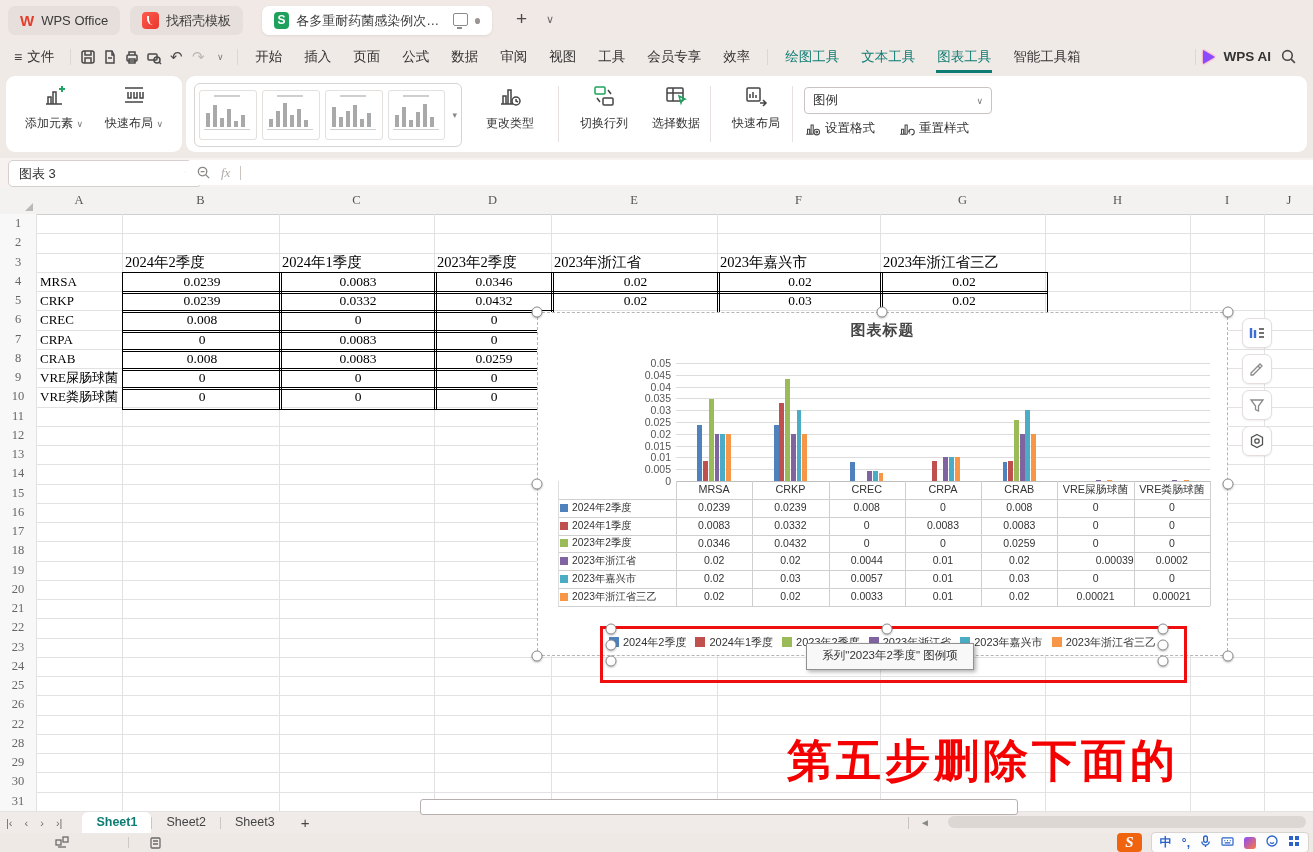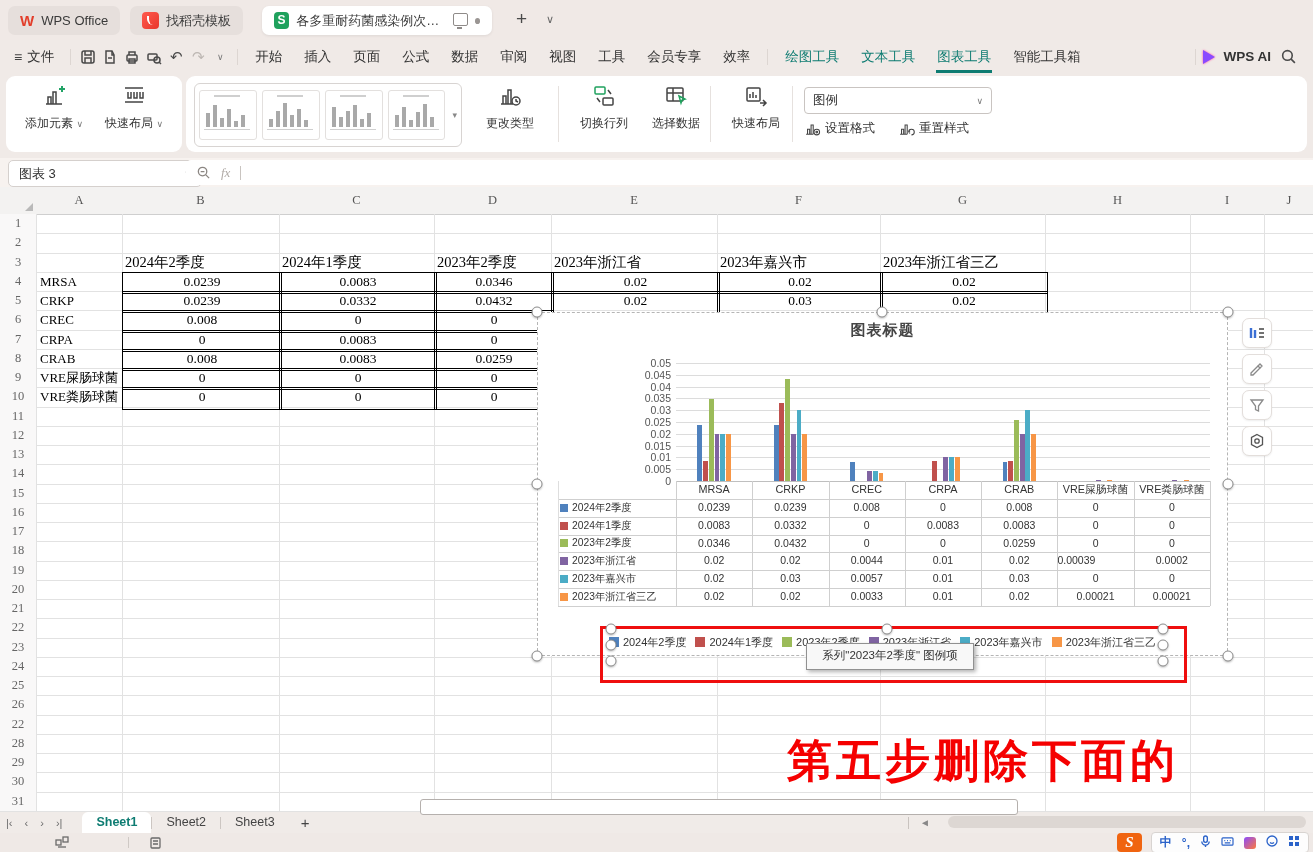--- a/index.html
+++ b/index.html
@@ -527,21 +527,21 @@
     <div style="position: absolute; left: 596.714px; top: 222.55px; width: 76.2857px; height: 17.85px; line-height: 17.85px; text-align: center; font-size: 10.5px; color: rgb(51, 51, 51);">0</div>
     <div style="position: absolute; left: 23px; top: 240.4px; width: 116px; height: 17.85px; display: flex; align-items: center; gap: 4px; font-size: 10.3px; color: rgb(51, 51, 51); white-space: nowrap;">
       <span style="width: 8px; height: 8px; flex: 0 0 auto; background: rgb(128, 100, 162);"></span>
       <span>2023年浙江省</span>
     </div>
     <div style="position: absolute; left: 139px; top: 240.4px; width: 76.2857px; height: 17.85px; line-height: 17.85px; text-align: center; font-size: 10.5px; color: rgb(51, 51, 51);">0.02</div>
     <div style="position: absolute; left: 215.286px; top: 240.4px; width: 76.2857px; height: 17.85px; line-height: 17.85px; text-align: center; font-size: 10.5px; color: rgb(51, 51, 51);">0.02</div>
     <div style="position: absolute; left: 291.571px; top: 240.4px; width: 76.2857px; height: 17.85px; line-height: 17.85px; text-align: center; font-size: 10.5px; color: rgb(51, 51, 51);">0.0044</div>
     <div style="position: absolute; left: 367.857px; top: 240.4px; width: 76.2857px; height: 17.85px; line-height: 17.85px; text-align: center; font-size: 10.5px; color: rgb(51, 51, 51);">0.01</div>
     <div style="position: absolute; left: 444.143px; top: 240.4px; width: 76.2857px; height: 17.85px; line-height: 17.85px; text-align: center; font-size: 10.5px; color: rgb(51, 51, 51);">0.02</div>
-    <div style="position: absolute; left: 520.429px; top: 240.4px; width: 76.2857px; height: 17.85px; line-height: 17.85px; text-align: left; font-size: 10.5px; color: rgb(51, 51, 51);">0.00039</div>
+    <div style="position: absolute; left: 520.429px; top: 240.4px; width: 76.2857px; height: 17.85px; line-height: 17.85px; text-align: right; font-size: 10.5px; color: rgb(51, 51, 51);">0.00039</div>
     <div style="position: absolute; left: 596.714px; top: 240.4px; width: 76.2857px; height: 17.85px; line-height: 17.85px; text-align: center; font-size: 10.5px; color: rgb(51, 51, 51);">0.0002</div>
     <div style="position: absolute; left: 23px; top: 258.25px; width: 116px; height: 17.85px; display: flex; align-items: center; gap: 4px; font-size: 10.3px; color: rgb(51, 51, 51); white-space: nowrap;">
       <span style="width: 8px; height: 8px; flex: 0 0 auto; background: rgb(75, 172, 198);"></span>
       <span>2023年嘉兴市</span>
     </div>
     <div style="position: absolute; left: 139px; top: 258.25px; width: 76.2857px; height: 17.85px; line-height: 17.85px; text-align: center; font-size: 10.5px; color: rgb(51, 51, 51);">0.02</div>
     <div style="position: absolute; left: 215.286px; top: 258.25px; width: 76.2857px; height: 17.85px; line-height: 17.85px; text-align: center; font-size: 10.5px; color: rgb(51, 51, 51);">0.03</div>
     <div style="position: absolute; left: 291.571px; top: 258.25px; width: 76.2857px; height: 17.85px; line-height: 17.85px; text-align: center; font-size: 10.5px; color: rgb(51, 51, 51);">0.0057</div>
     <div style="position: absolute; left: 367.857px; top: 258.25px; width: 76.2857px; height: 17.85px; line-height: 17.85px; text-align: center; font-size: 10.5px; color: rgb(51, 51, 51);">0.01</div>
     <div style="position: absolute; left: 444.143px; top: 258.25px; width: 76.2857px; height: 17.85px; line-height: 17.85px; text-align: center; font-size: 10.5px; color: rgb(51, 51, 51);">0.03</div>

